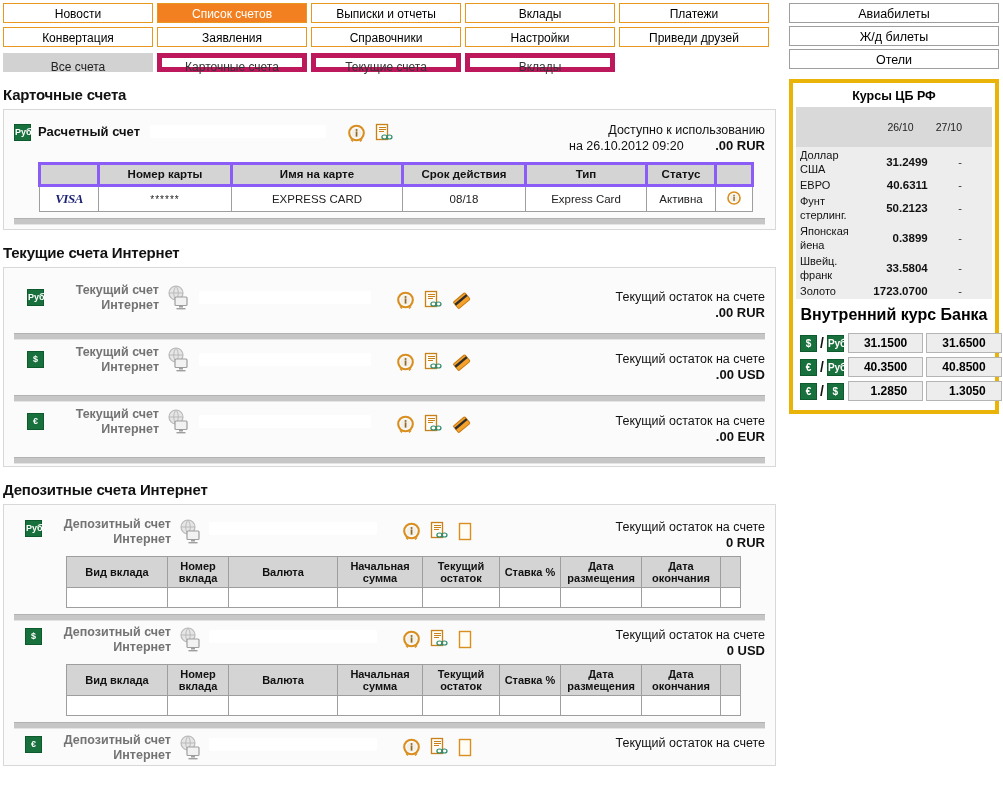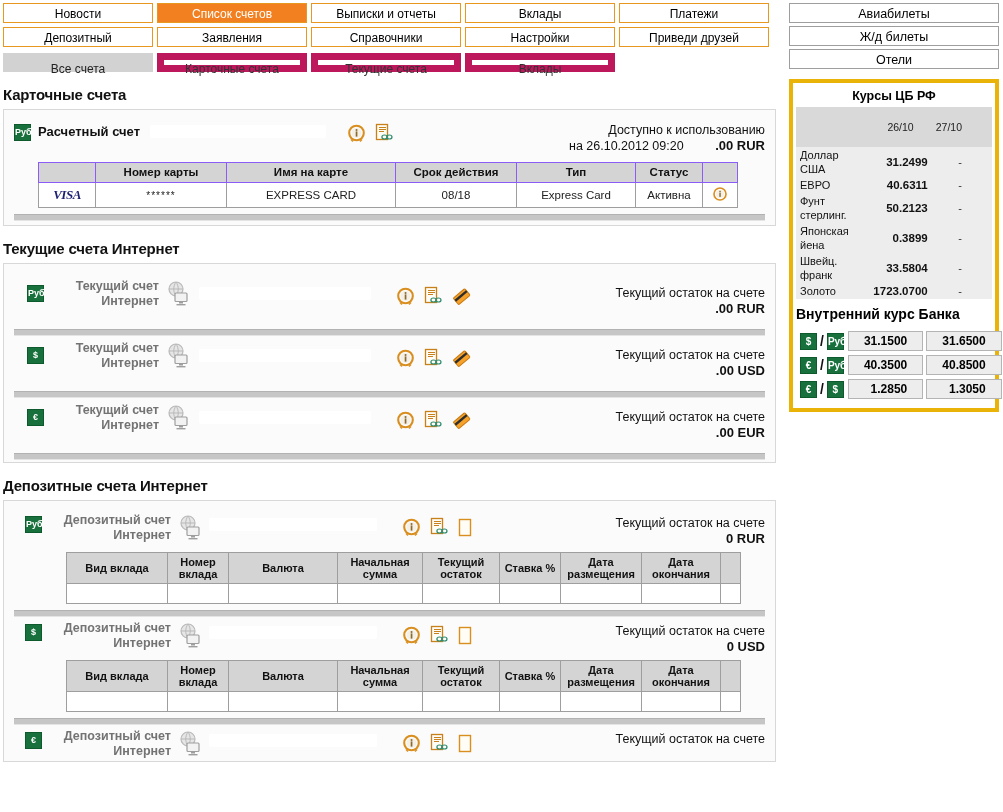--- a/index.html
+++ b/index.html
@@ -23,21 +23,21 @@
     text-align:center;font-size:12px;color:#000;
     box-sizing:border-box;cursor:pointer;
     white-space:nowrap;overflow:hidden;
   }
   .nav-btn.active{background:#f38020;color:#fff;border-color:#e8971f;}
 
   
   .subtab-row{display:flex;gap:4px;padding:6px 0 0 3px;}
   .subtab{
     width:150px;height:19px;line-height:19px;
-    border:7px solid #be185d;background:#fff;
+    border:5px solid #be185d;background:#fff;
     text-align:center;font-size:12px;color:#333;
     box-sizing:border-box;cursor:pointer;white-space:nowrap;
   }
   .subtab.active{background:#d2d2d2;border-color:#d2d2d2;color:#222;}
 
   
   .sec-title{
     font-size:15px;font-weight:bold;color:#111;
     margin:14px 0 6px 3px;letter-spacing:-0.2px;
   }
@@ -85,21 +85,21 @@
   
   .divider{
     height:5px;background:#c6c6c6;
     border-top:1px solid #b2b2b2;border-bottom:1px solid #e4e4e4;
     margin:6px 0 0 0;
   }
 
   
   table.grid{border-collapse:collapse;font-size:11.5px;margin:6px 0 0 24px;}
   table.grid th{
-    background:#d4d4d4;border:1px solid #8b5cf6;
+    background:#d4d4d4;border:3px solid #8b5cf6;
     font-weight:bold;color:#111;padding:3px 4px;text-align:center;
     line-height:13px;
   }
   table.grid td{
     border:1px solid #9e9e9e;background:#fff;
     padding:3px 4px;text-align:center;color:#222;height:18px;
   }
   .visa{
     font-family:"Liberation Serif", serif;
     font-style:italic;font-weight:bold;font-size:13px;
@@ -129,21 +129,21 @@
   .rates-h{font-weight:bold;font-size:12.5px;text-align:center;padding:2px 0 4px 0;}
   table.cbr{border-collapse:collapse;width:100%;font-size:11px;}
   table.cbr th{background:#d9d9d9;font-size:10.5px;font-weight:normal;
     color:#222;padding:14px 4px;text-align:center;}
   table.cbr th.blank{width:18px;}
   table.cbr td{background:#ededed;padding:1px 4px;color:#111;line-height:14px;}
   table.cbr td.name{text-align:left;font-size:11px;}
   table.cbr td.val{text-align:right;font-weight:bold;font-size:11.5px;}
   table.cbr td.dash{text-align:right;color:#333;}
   table.cbr td.pad{width:18px;}
-  .int-h{font-weight:bold;font-size:14px;text-align:left;padding:7px 0 5px 0;}
+  .int-h{font-weight:bold;font-size:16px;text-align:center;padding:7px 0 5px 0;}
   table.intr{border-collapse:separate;border-spacing:3px 4px;width:100%;}
   .pair{white-space:nowrap;text-align:center;}
   .cbox{
     display:inline-block;width:17px;height:17px;
     background:#18713c;color:#fff;border:1px solid #0d5a2d;
     box-sizing:border-box;font-size:10px;font-weight:bold;
     line-height:15px;text-align:center;vertical-align:middle;
   }
   .slash{display:inline-block;padding:0 3px;font-size:14px;font-weight:bold;
     color:#111;vertical-align:middle;}
@@ -159,21 +159,21 @@
 <div class="page">
 
   <div class="left-col">
 
     <div class="nav-grid">
       <div class="nav-btn">Новости</div>
       <div class="nav-btn active">Список счетов</div>
       <div class="nav-btn">Выписки и отчеты</div>
       <div class="nav-btn">Вклады</div>
       <div class="nav-btn">Платежи</div>
-      <div class="nav-btn">Депозитный</div>
+      <div class="nav-btn">Конвертация</div>
       <div class="nav-btn">Заявления</div>
       <div class="nav-btn">Справочники</div>
       <div class="nav-btn">Настройки</div>
       <div class="nav-btn">Приведи друзей</div>
     </div>
 
     <div class="subtab-row">
       <div class="subtab active">Все счета</div>
       <div class="subtab">Карточные счета</div>
       <div class="subtab">Текущие счета</div>

